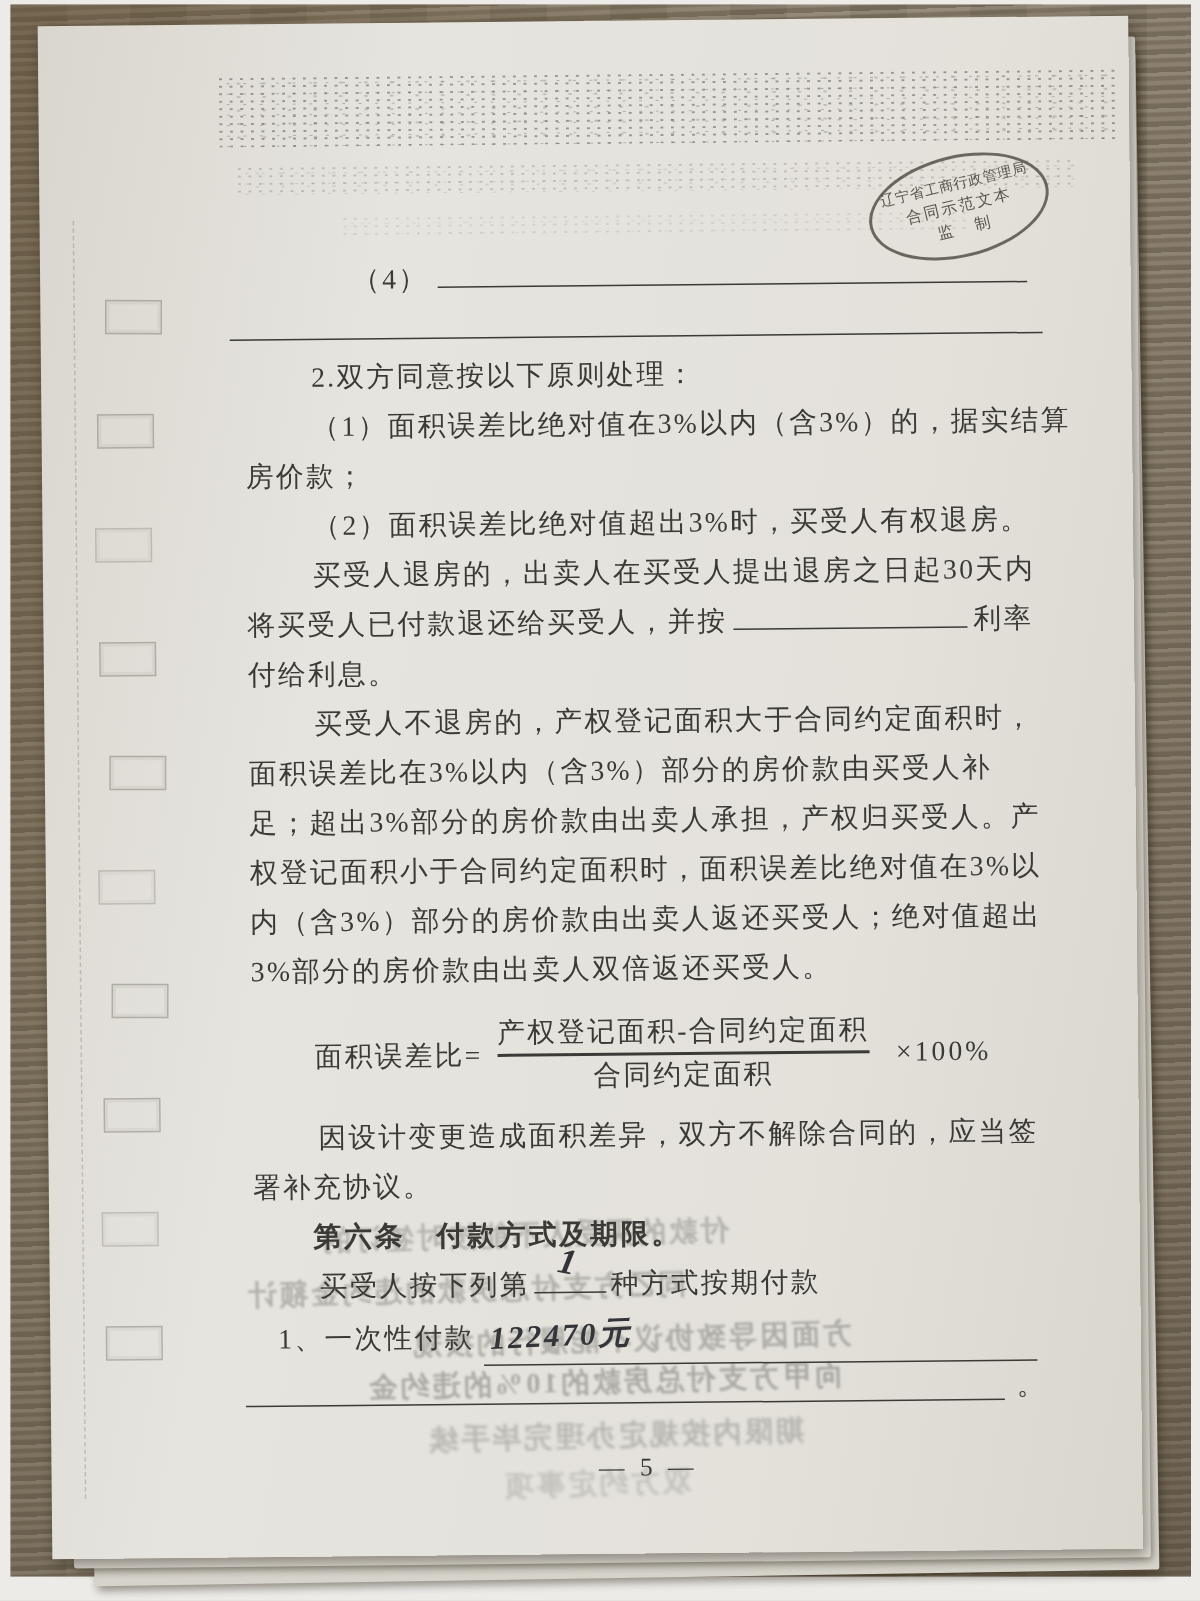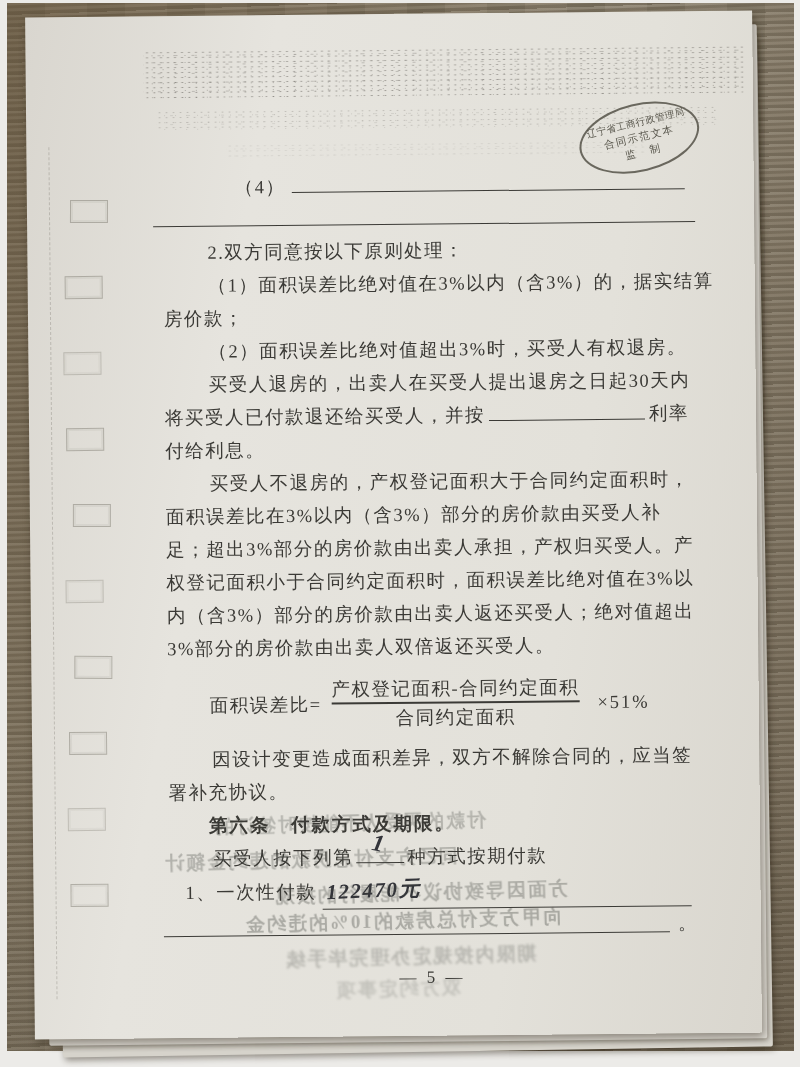--- a/index.html
+++ b/index.html
@@ -173,21 +173,21 @@
     <div class="line">内（含3%）部分的房价款由出卖人返还买受人；绝对值超出</div>
     <div class="line">3%部分的房价款由出卖人双倍返还买受人。</div>
 
     <div class="formula">
       <span>面积误差比=</span>
       <span class="frac">
         <span class="num">产权登记面积-合同约定面积</span>
         <span class="bar"></span>
         <span class="den">合同约定面积</span>
       </span>
-      <span class="mult">×51%</span>
+      <span class="mult">×100%</span>
     </div>
 
     <div class="line ind">因设计变更造成面积差异，双方不解除合同的，应当签</div>
     <div class="line">署补充协议。</div>
 
     <div class="line heading">第六条　付款方式及期限。</div>
 
     <div class="line ind">
       <span>买受人按下列第</span><span class="blank-sm"><span class="hw hw-slash">1</span></span><span>种方式按期付款</span>
     </div>

